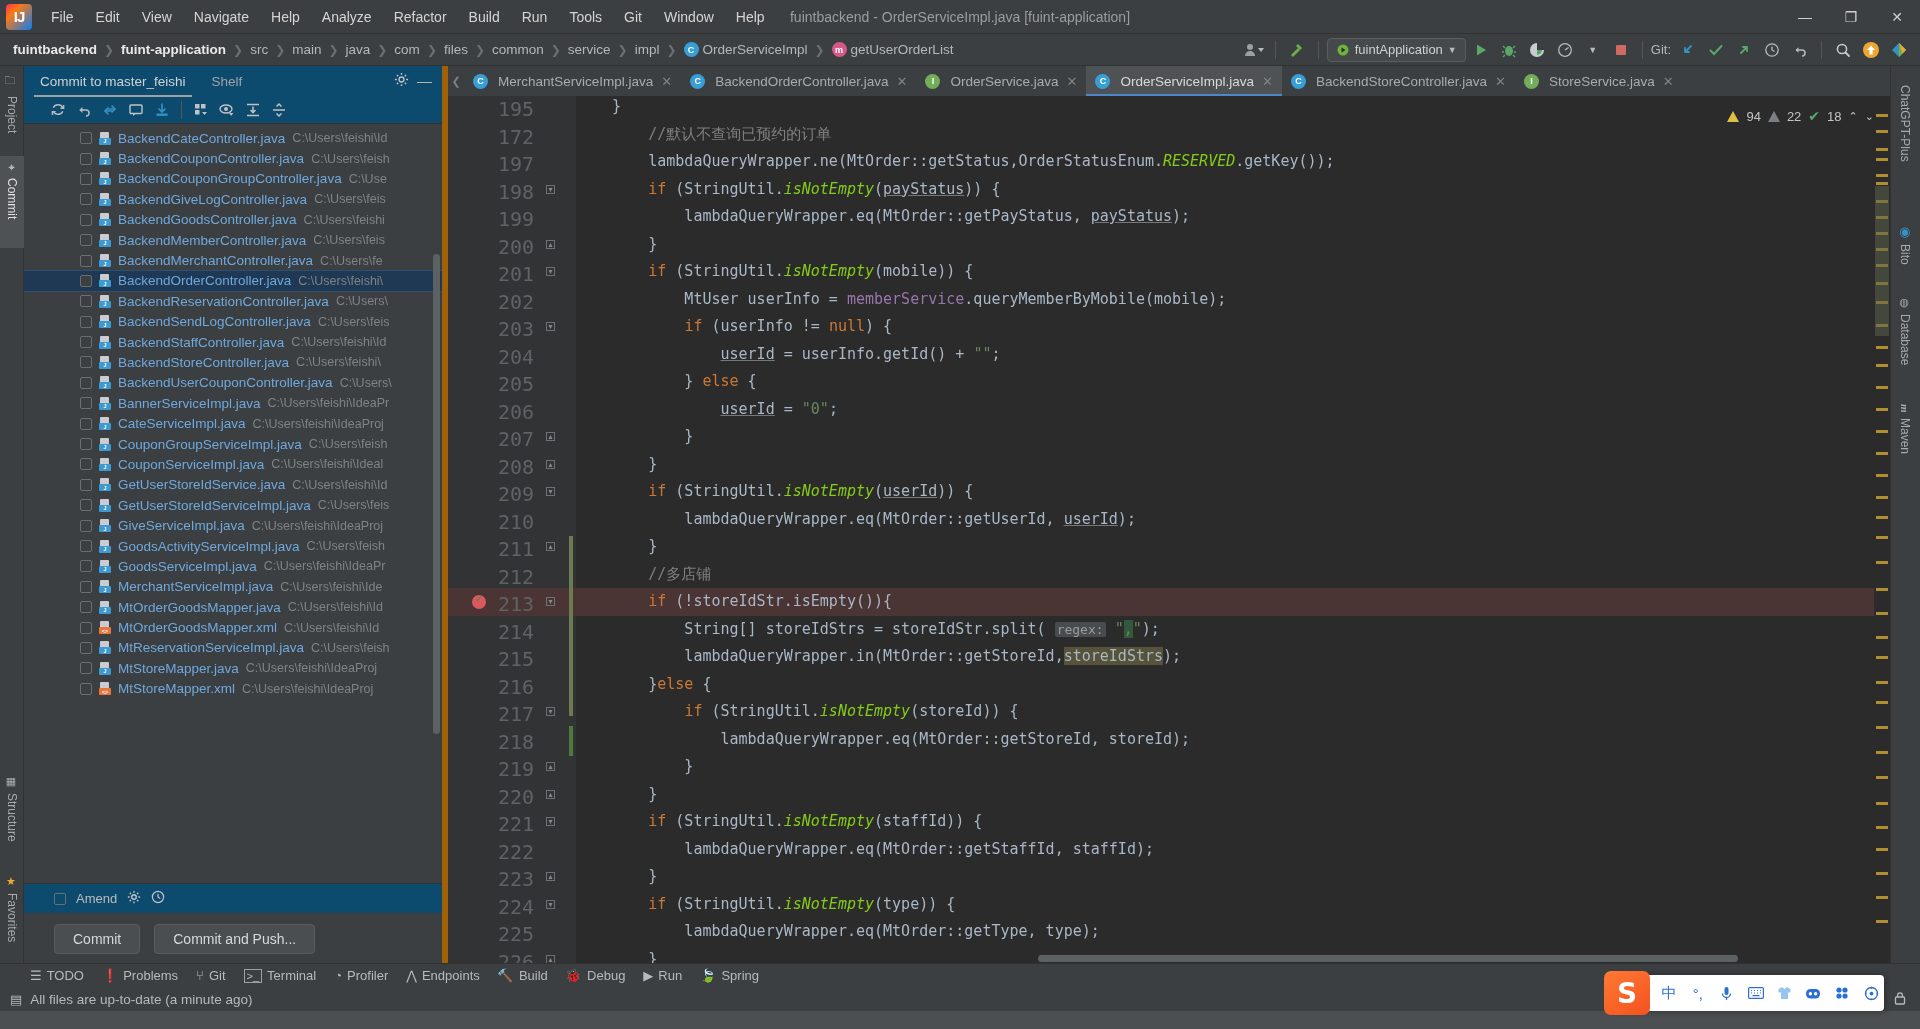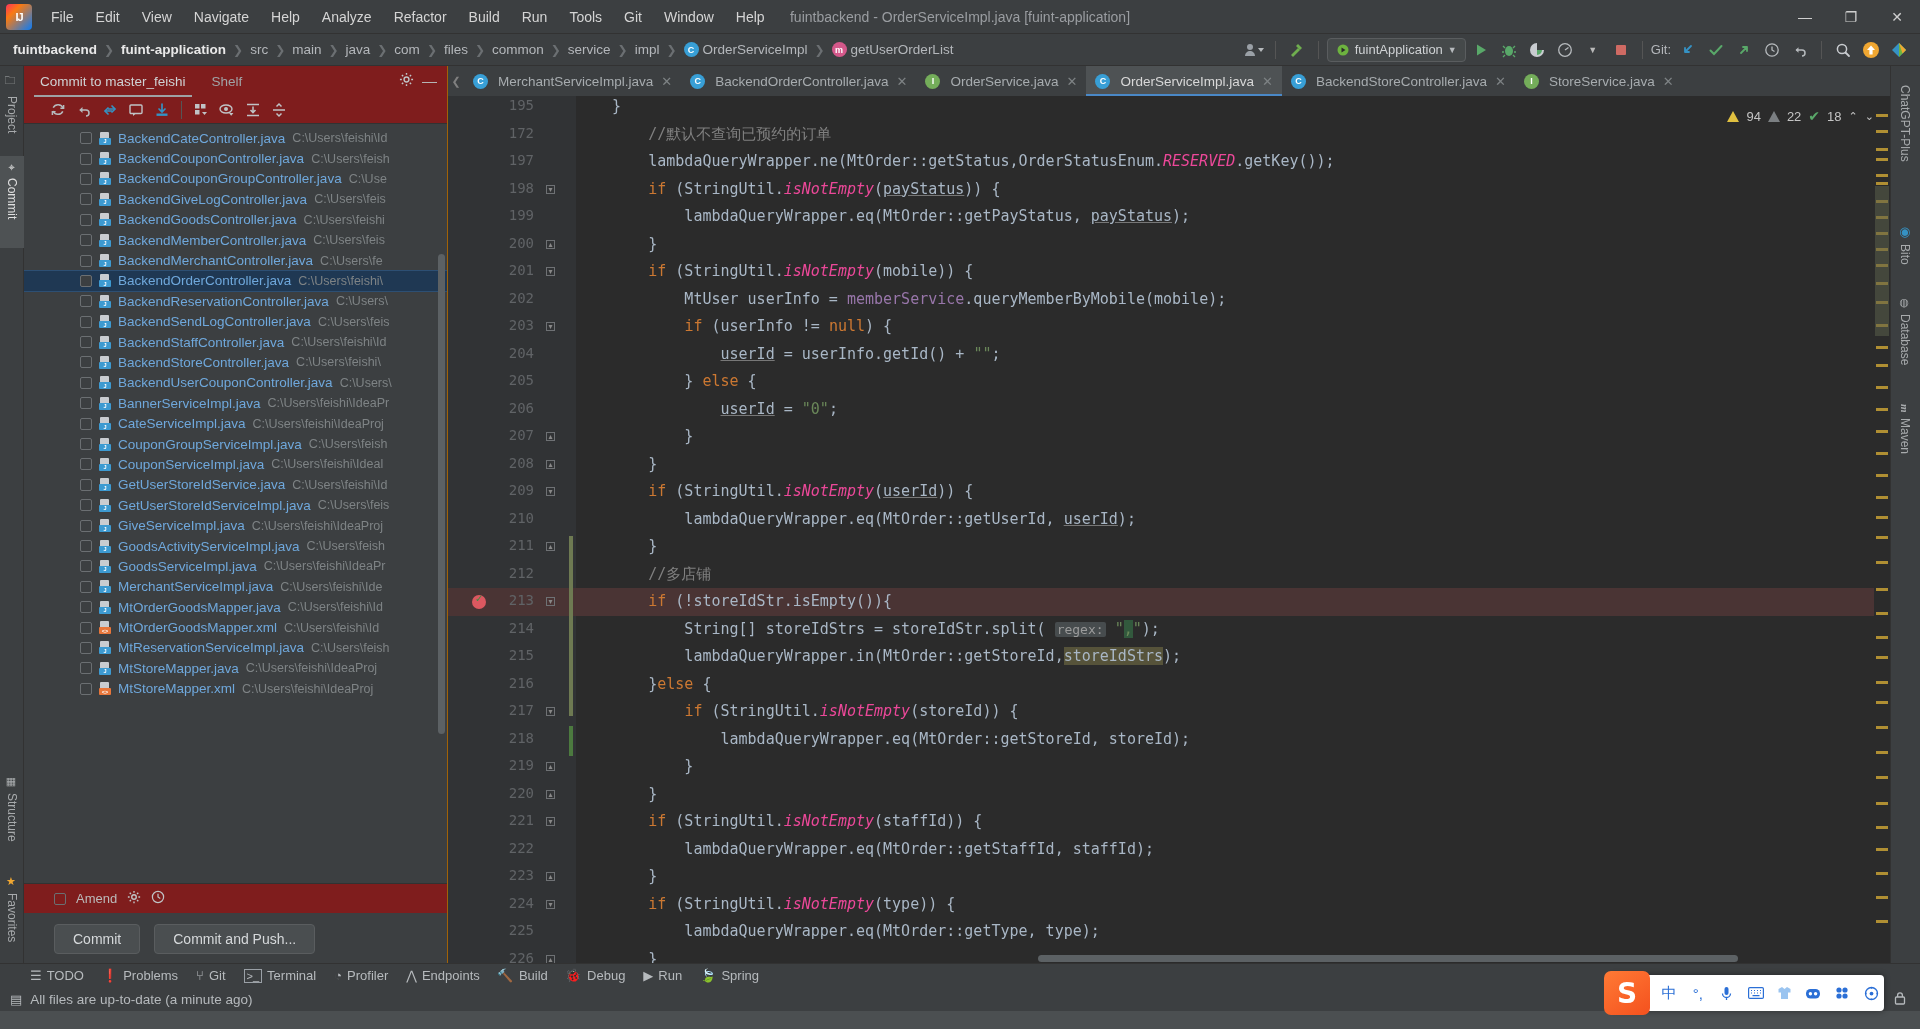--- a/index.html
+++ b/index.html
@@ -14,21 +14,21 @@
 
   
   .titlebar {
     position:absolute; left:0; top:0; width:1920px; height:34px;
     background:#3c3f41; display:flex; align-items:center;
     border-bottom:1px solid #323232;
   }
   .ij-logo { width:26px; height:26px; margin-left:6px; margin-right:8px; position:relative;
              border-radius:4px; background:linear-gradient(135deg,#fe315d 0%,#f97a12 30%,#087cfa 100%);
              display:flex; align-items:center; justify-content:center; }
-  .ij-logo span{ color:#fff; font-size:11px; font-weight:bold; letter-spacing:-1px; }
+  .ij-logo span{ color:#fff; font-size:15px; font-weight:bold; letter-spacing:-1px; }
   .menubar { display:flex; align-items:center; gap:0px; }
   .menu-item { padding:4px 11px; font-size:14px; color:#d5d5d5; cursor:default; border-radius:3px; }
   .win-title { position:absolute; left:0; right:0; text-align:center; font-size:14px; color:#9a9da1; pointer-events:none;}
   .win-btns { position:absolute; right:0; top:0; height:34px; display:flex; align-items:center; }
   .win-btn { width:46px; height:34px; display:flex; align-items:center; justify-content:center;
              color:#cfcfcf; font-size:14px; }
 
   
   .navbar {
     position:absolute; left:0; top:34px; width:1920px; height:32px;
@@ -68,22 +68,22 @@
 
   
   .leftstrip { position:absolute; left:0; top:66px; width:24px; height:899px; background:#3c3f41;
                border-right:1px solid #323232; }
   .vtab { position:absolute; left:0; width:24px; writing-mode:vertical-rl;
           font-size:12px; color:#a8abad; padding:6px 0; display:flex; align-items:center; gap:5px; }
   .vtab.sel { background:#4e5254; color:#e0e0e0;}
   .vicon { font-size:11px; }
 
   
-  .commitpanel { position:absolute; left:24px; top:66px; width:424px; height:899px; background:#7f1d1d;
-                 border-right:1px solid #a16207; display:flex; flex-direction:column;}
+  .commitpanel { position:absolute; left:24px; top:66px; width:424px; height:899px; background:#0c4a6e;
+                 border-right:6px solid #a16207; display:flex; flex-direction:column;}
   .cp-head { height:30px; display:flex; align-items:center; padding-left:10px; }
   .cp-tab { font-size:13.5px; color:#cfd2d4; padding:5px 6px; position:relative; }
   .cp-tab.sel:after{ content:""; position:absolute; left:0; right:0; bottom:-3px; height:2px; background:#9ea2a4;}
   .cp-tab.dim { color:#a0a4a7; margin-left:14px;}
   .cp-head-right { margin-left:auto; display:flex; align-items:center; gap:8px; padding-right:10px; color:#b5b5b5;}
   .cp-toolbar { height:28px; display:flex; align-items:center; gap:2px; padding-left:22px;
                 border-bottom:1px solid #323232;}
   .cpt { width:24px;height:22px; display:flex;align-items:center;justify-content:center; color:#b6babd;}
   .cp-list { flex:1; overflow:hidden; position:relative; padding-top:4px; background:#3c3f41;}
   .frow { height:20.4px; display:flex; align-items:center; padding-left:56px; white-space:nowrap; font-size:13.5px;}
@@ -102,28 +102,28 @@
   .cp-amend .chk{ width:12px;height:12px;border:1px solid #6b6f72;border-radius:2px;}
   .cp-btns { height:52px; display:flex; align-items:center; gap:14px; padding-left:30px; background:#3c3f41;}
   .btn { padding:6px 18px; border:1px solid #5a5d5f; border-radius:4px; background:#4a4e50;
          color:#d6d9db; font-size:14px; }
 
   
   .editor { position:absolute; left:448px; top:96px; width:1432px; height:869px; background:#2b2b2b; overflow:hidden;}
   .gutter { position:absolute; left:0; top:0; width:128px; height:100%; background:#313335;}
   .code-area { position:absolute; left:128px; top:0; right:0; height:100%; }
   .ln { position:absolute; right:calc(100% - 86px); font-family:"DejaVu Sans Mono", monospace;
-        font-size:14px; color:#606366; text-align:right; }
+        font-size:20px; color:#606366; text-align:right; }
   .codeline { position:absolute; left:0; font-family:"DejaVu Sans Mono", monospace;
               font-size:15px; color:#a9b7c6; white-space:pre; }
   .hl-line { position:absolute; left:0; right:0; height:27.5px; background:#4a3434; }
   .k { color:#cc7832; }
   .s { color:#6a8759; }
   .c { color:#808080; }
-  .stat { color:#ec4899; font-style:italic; }
+  .stat { color:#84cc16; font-style:italic; }
   .fld { color:#9876aa; }
   .u { text-decoration:underline; text-decoration-color:#777; }
   .hint { background:#474c4e; color:#9b9b9b; font-size:13px; padding:0 2px; border-radius:2px;}
   .mark { background:#56533a; }
   .mark2 { background:#32593d; }
   .fold { position:absolute; width:9px;height:9px; border:1px solid #6e7174; color:#888;
           font-size:8px; display:flex;align-items:center;justify-content:center;}
   .bpt { position:absolute; width:14px; height:14px; border-radius:50%; background:#db5860; }
   .bpt:after{ content:"✓"; position:absolute; left:3px; top:-2px; font-size:10px; color:#3d8c40;}
   .vcsbar { position:absolute; left:121px; width:4px; background:#6e7a52; }

